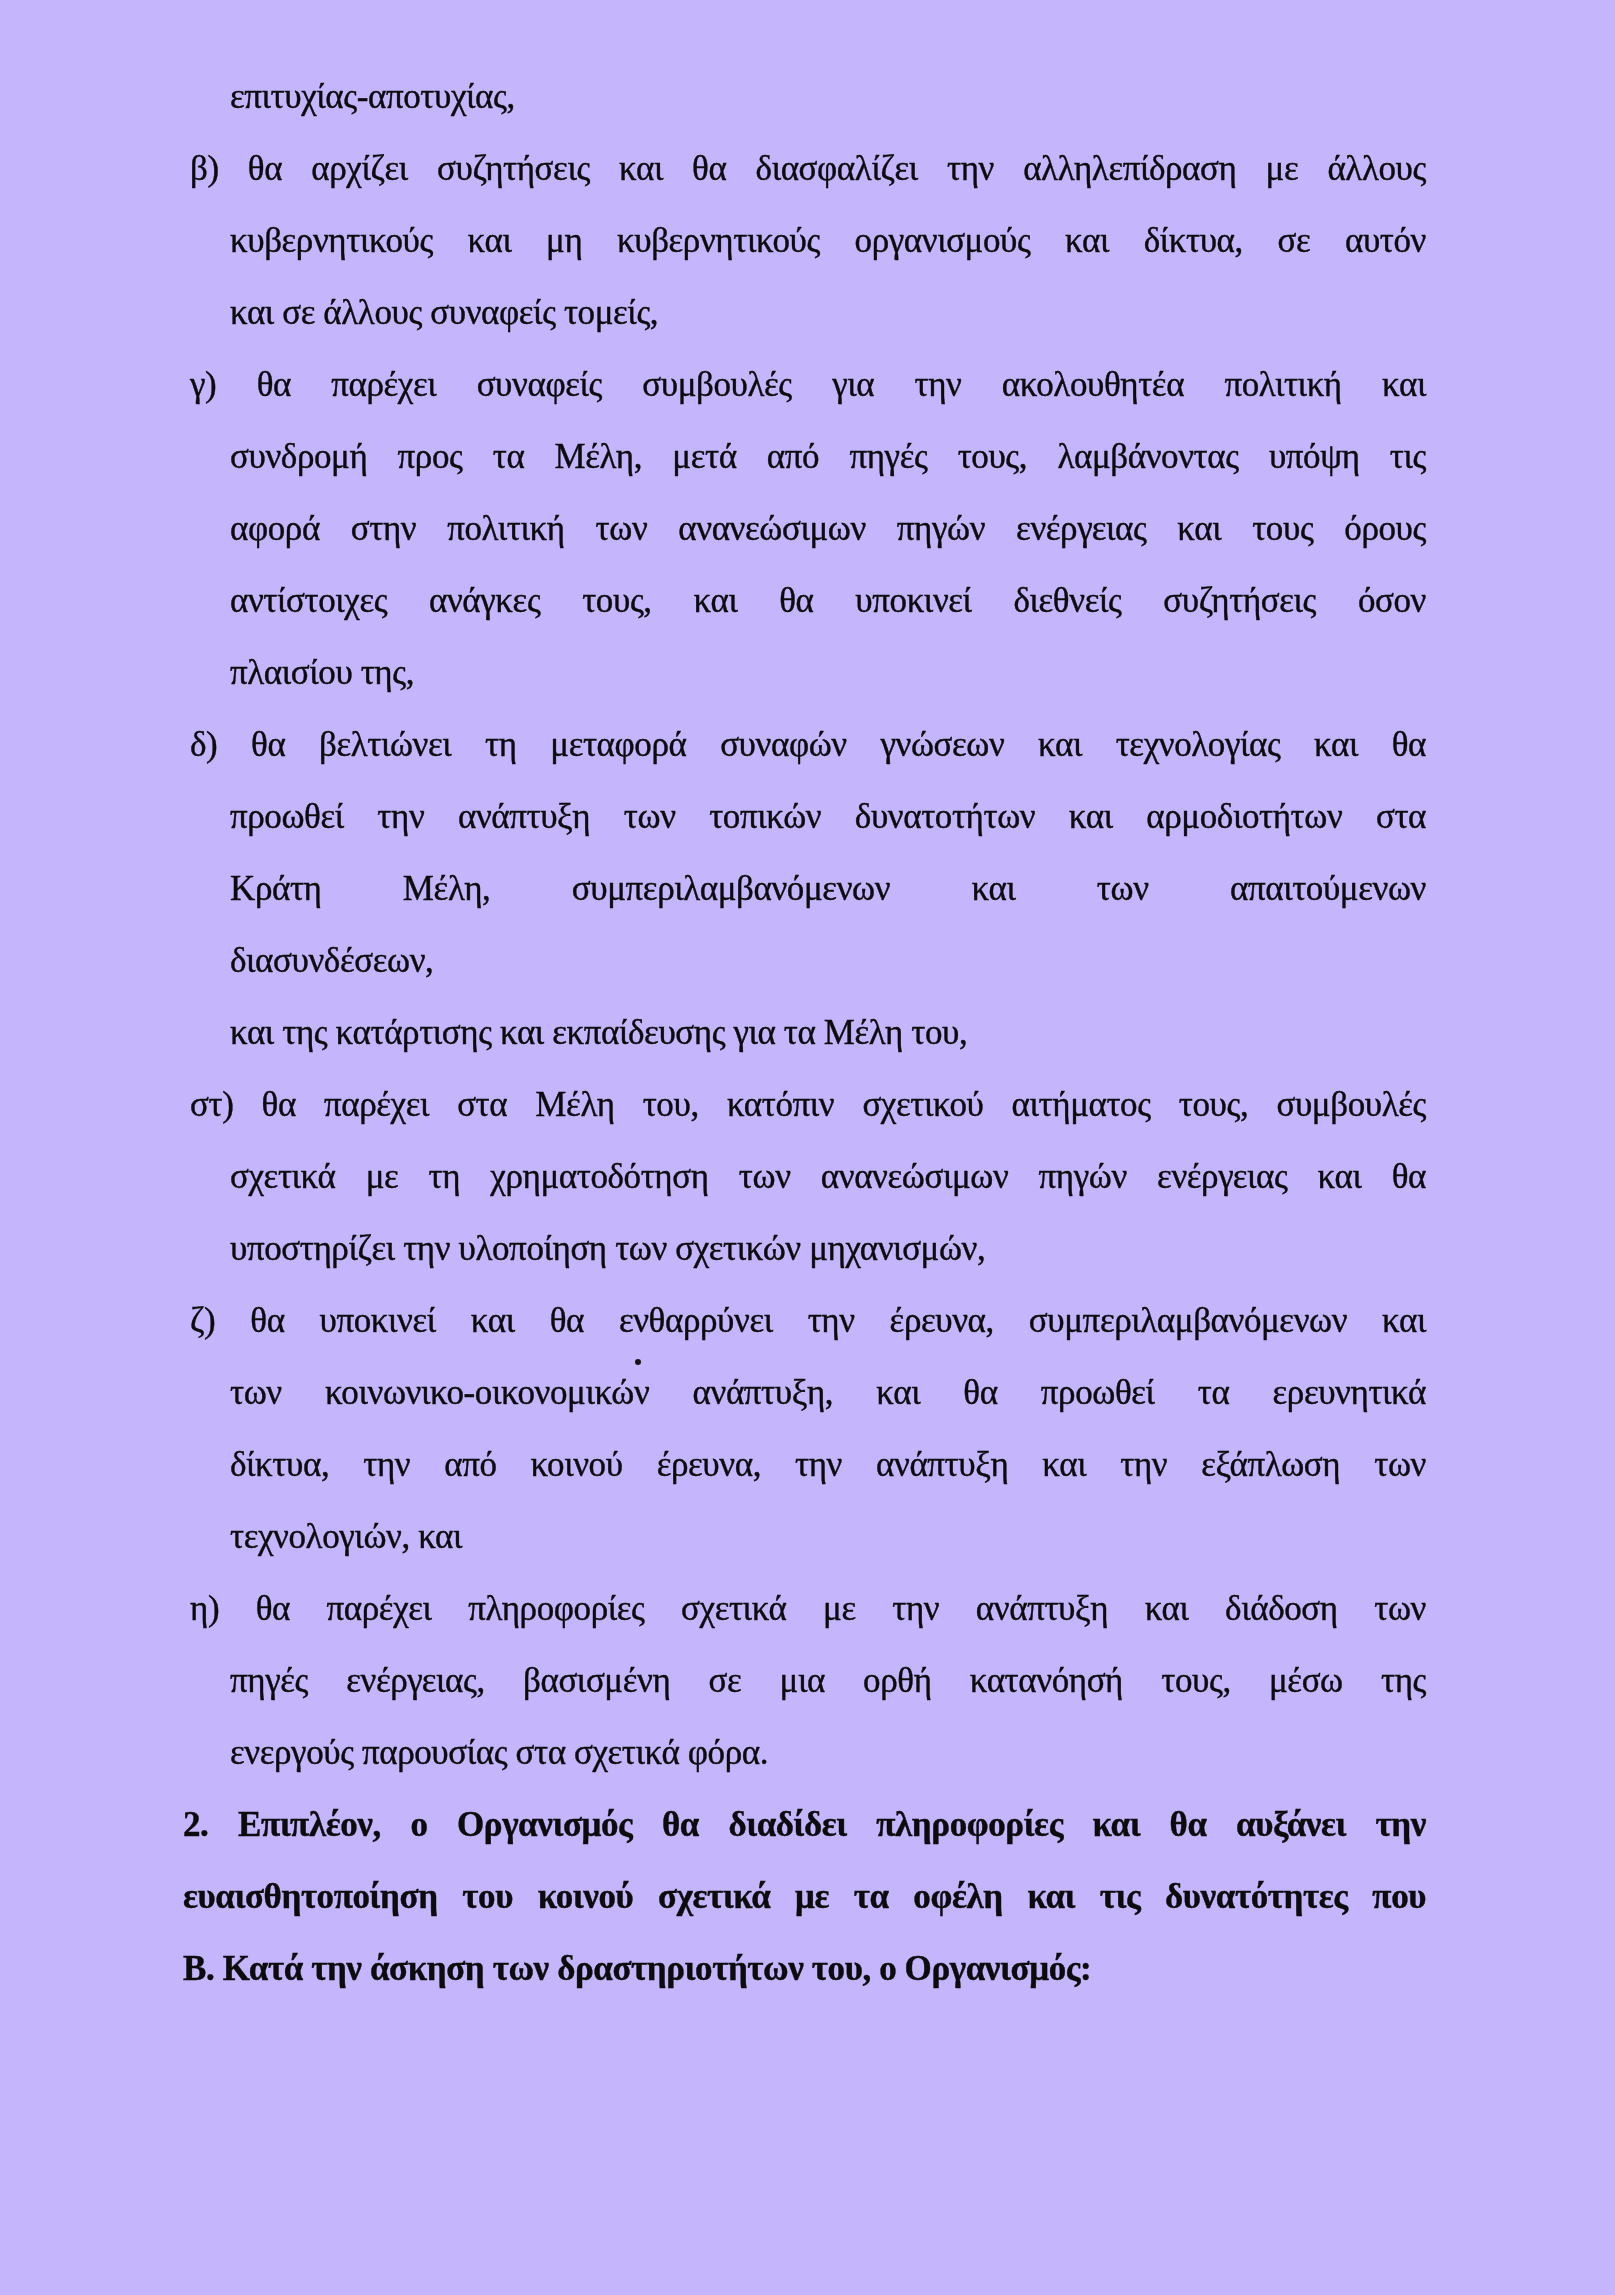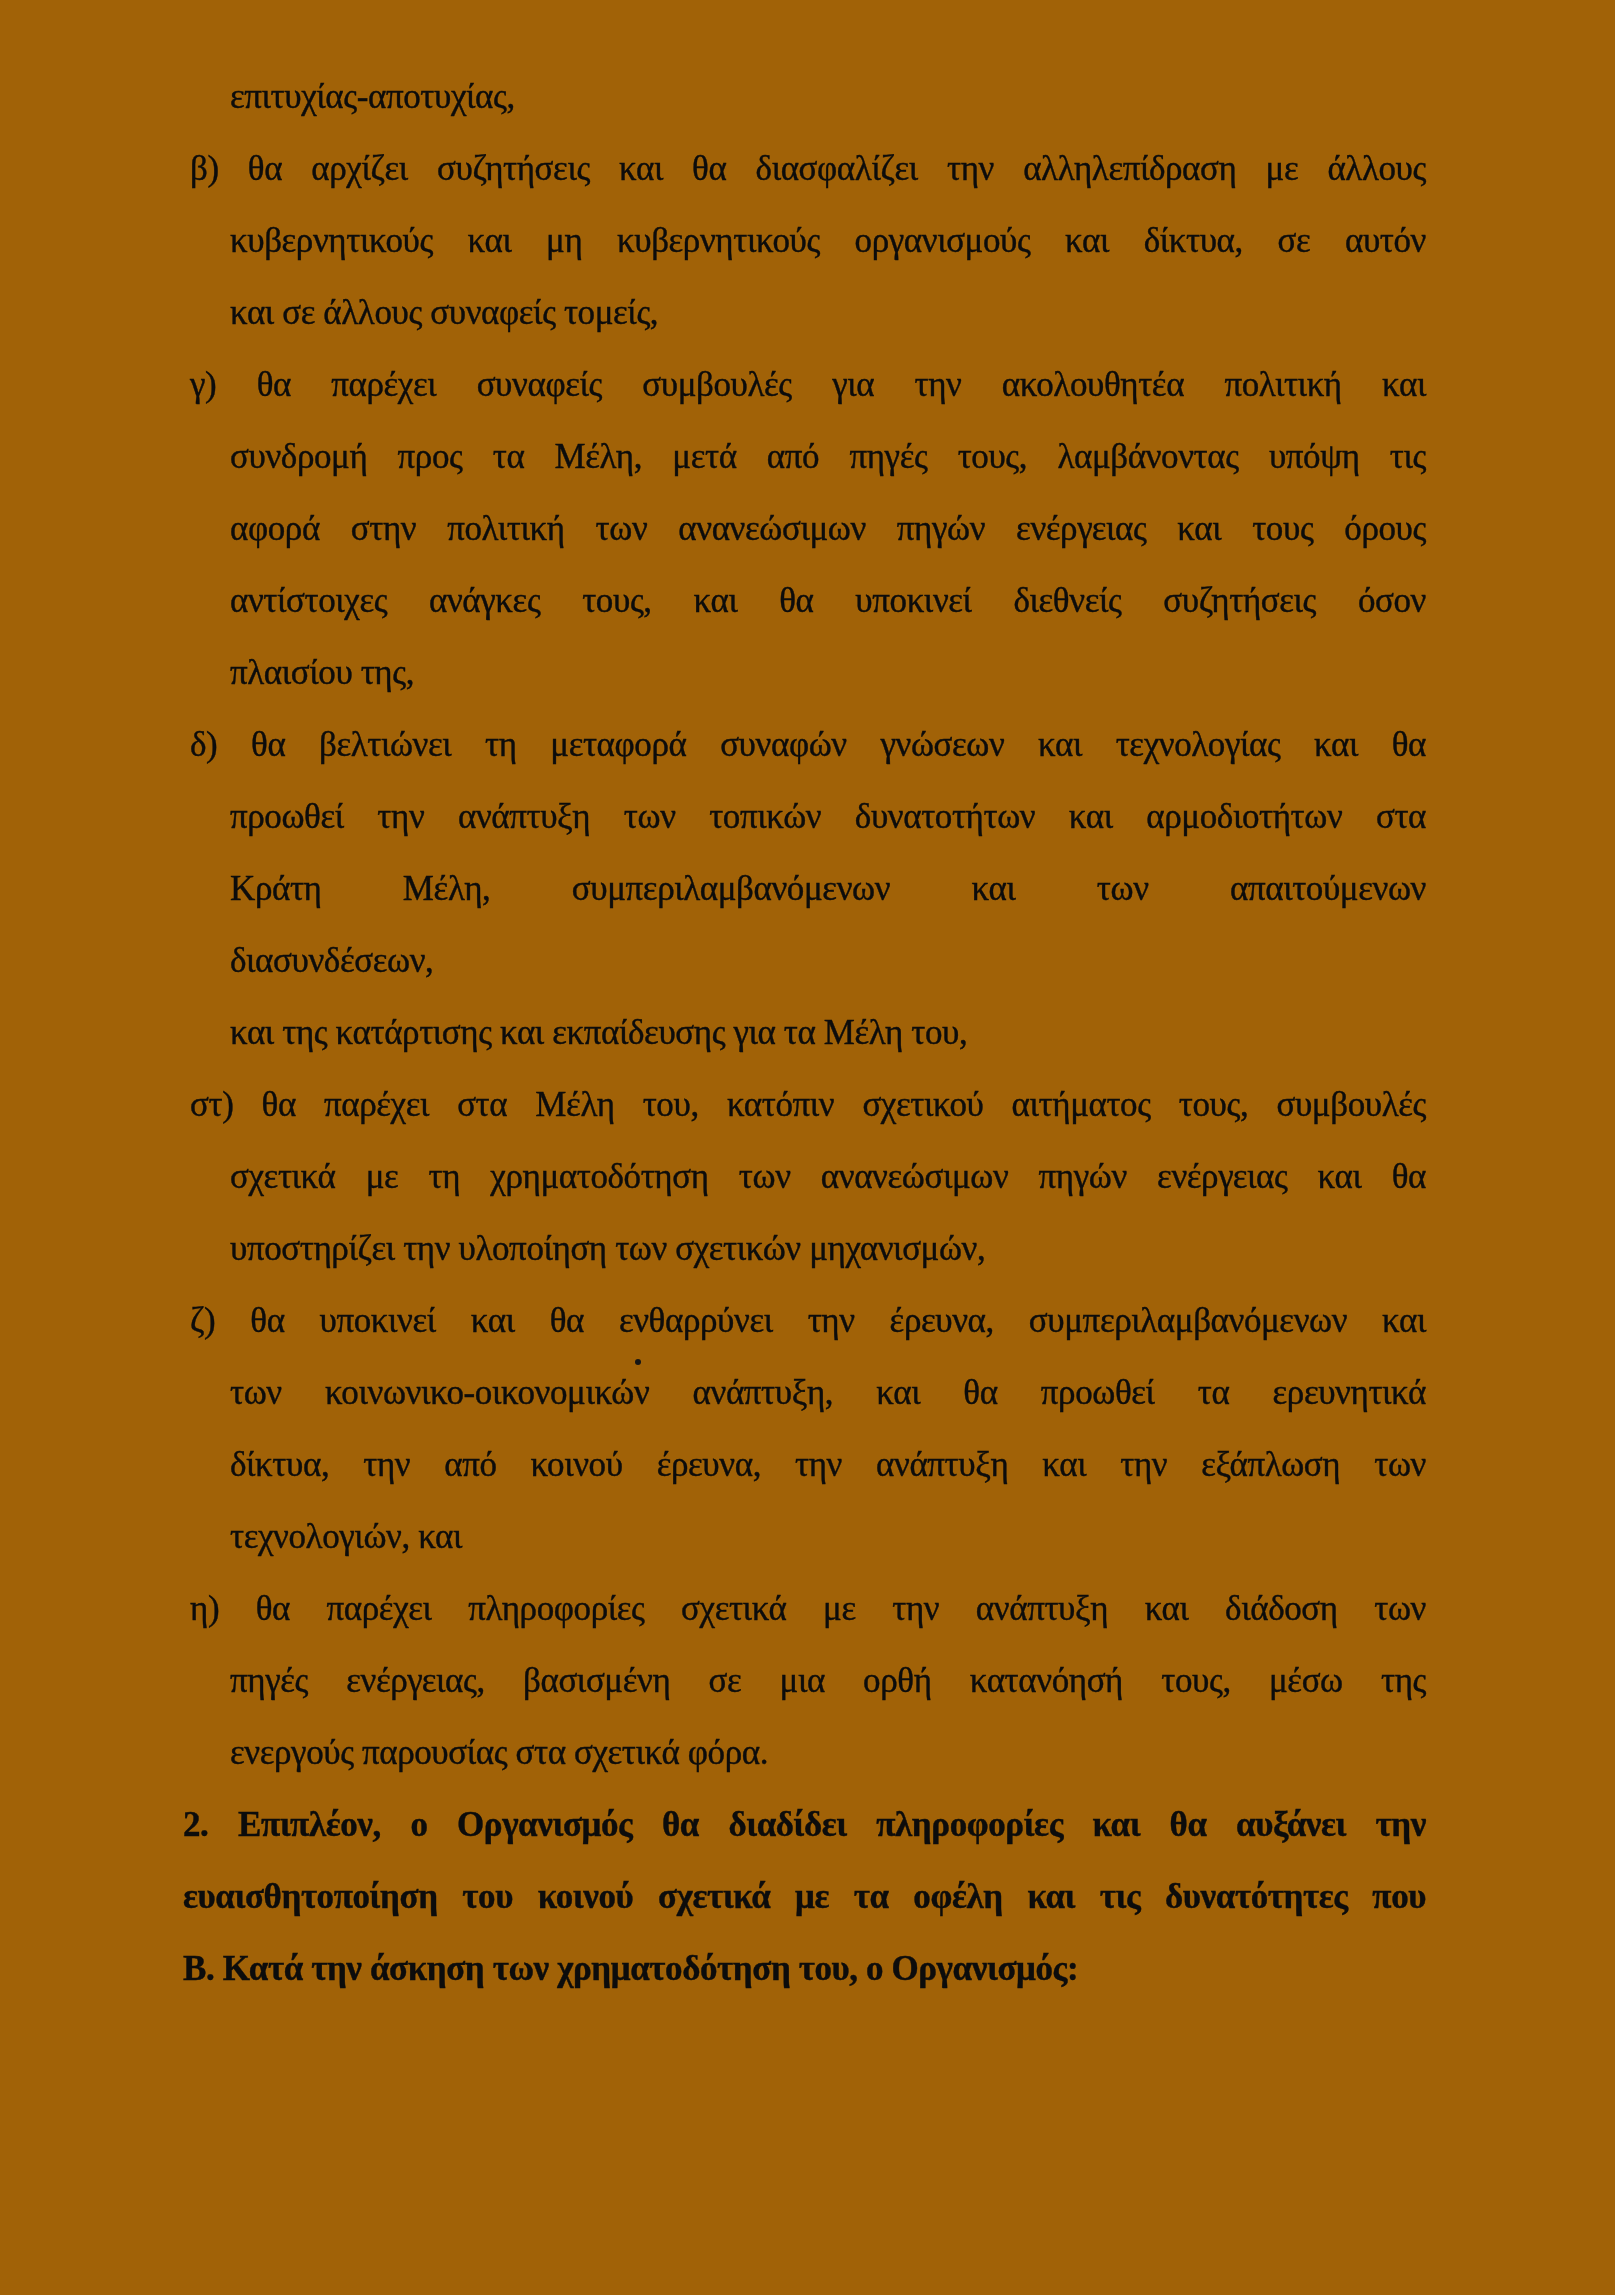--- a/index.html
+++ b/index.html
@@ -4,21 +4,21 @@
 <style>
   html, body {
     margin: 0; padding: 0;
     width: 1615px; height: 2295px;
     background: #ffffff;
     overflow: hidden;
   }
   .page {
     position: relative;
     width: 1615px; height: 2295px;
-    background: #a16207;
+    background: #c4b5fd;
     font-family: "Liberation Serif", "DejaVu Serif", serif;
     color: #0c0c0c;
     -webkit-text-stroke: 0.4px #0c0c0c;
   }
   .text-block {
     position: absolute;
     left: 230px; top: 61px;
     width: 1196px;
     font-size: 35px;
     line-height: 72px;
@@ -91,18 +91,18 @@
       <div class="para hanging">
         <div class="line first">η) θα παρέχει πληροφορίες σχετικά με την ανάπτυξη και διάδοση των</div>
         <div class="line">πηγές ενέργειας, βασισμένη σε μια ορθή κατανόησή τους, μέσω της</div>
         <div class="line final">ενεργούς παρουσίας στα σχετικά φόρα.</div>
       </div>
       <div class="para flush">
         <div class="line first">2. Επιπλέον, ο Οργανισμός θα διαδίδει πληροφορίες και θα αυξάνει την</div>
         <div class="line">ευαισθητοποίηση του κοινού σχετικά με τα οφέλη και τις δυνατότητες που</div>
       </div>
       <div class="para flush">
-        <div class="line first final">Β. Κατά την άσκηση των χρηματοδότηση του, ο Οργανισμός:</div>
+        <div class="line first final">Β. Κατά την άσκηση των δραστηριοτήτων του, ο Οργανισμός:</div>
       </div>
     </div>
   <div class="stray-dot" id="stray-dot" style="left: 635px; top: 1359px;"></div>
 </div>
 
 
 </body></html>

